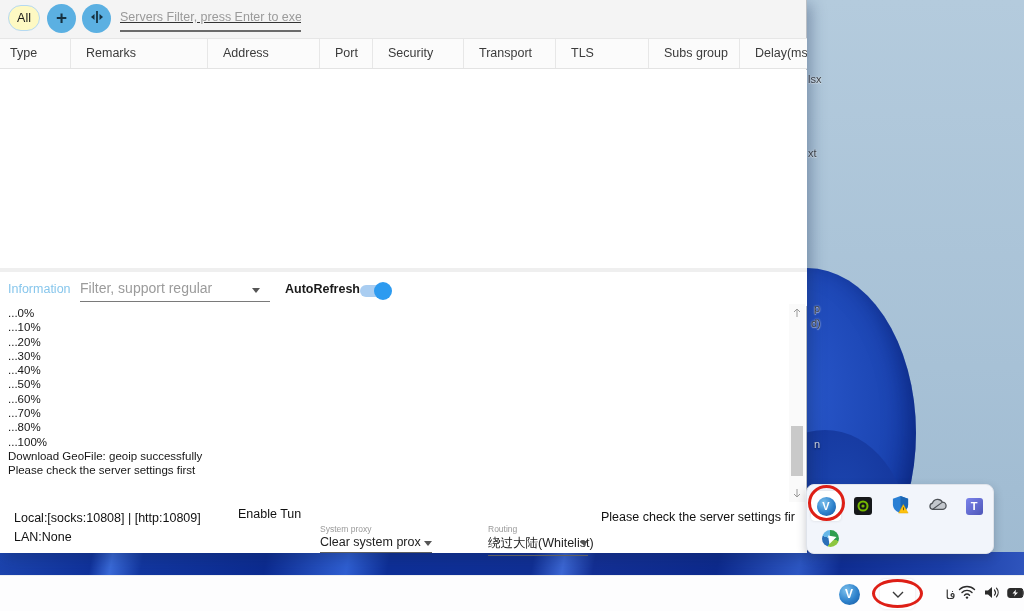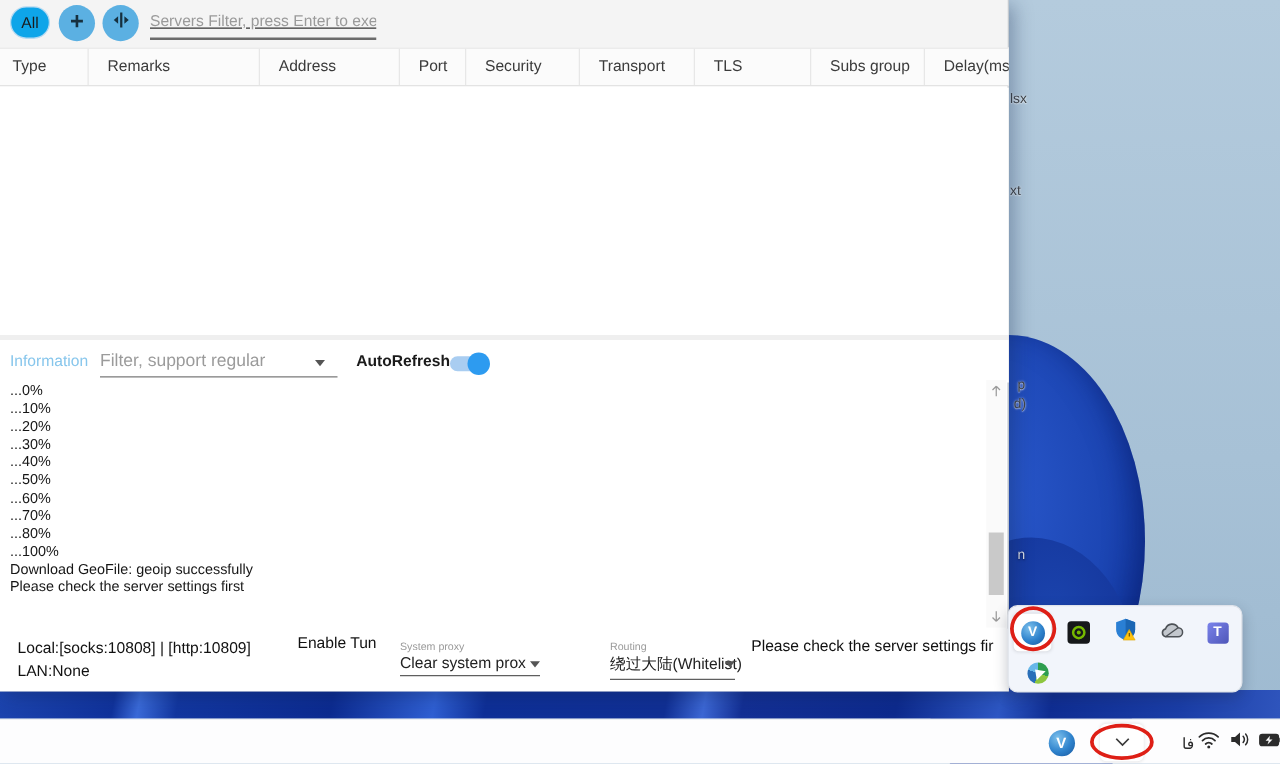--- a/index.html
+++ b/index.html
@@ -16,21 +16,21 @@
             background:linear-gradient(100deg,#1c44ae 0%,#10329b 9%,#3a6ad8 11%,#12369f 14%,#0c2b90 26%,#2f5fd2 34%,#0e2f97 38%,#102f94 52%,#3c67d4 55%,#132f94 58%,#0d2a8d 70%,#2d57c4 78%,#0f2d92 82%,#1a3da6 92%,#2f55bd 100%); }
 
   
   .frag { position:absolute; font-size:11px; color:#3f4347; text-shadow:0 0 2px rgba(255,255,255,.85), 0 1px 1px rgba(255,255,255,.6); }
 
   
   .appwin { position:absolute; left:0; top:0; width:807px; height:553px; background:#ffffff;
             border-right:1px solid #b9bec4; border-bottom:1px solid #b9bec4; box-shadow:4px 4px 14px rgba(20,40,80,.35); }
   .toolbar { position:absolute; left:0; top:0; width:100%; height:38px; background:#f4f4f4; }
   .pill-all { position:absolute; left:8px; top:5px; width:32px; height:26px; border-radius:13px;
-              background:#0ea5e9; border:1px solid #b5d9f1; color:#1a1a1a; font-size:12.5px;
+              background:#fef9c3; border:1px solid #b5d9f1; color:#1a1a1a; font-size:12.5px;
               display:flex; align-items:center; justify-content:center; cursor:default; }
   .round-btn { position:absolute; top:4px; width:29px; height:29px; border-radius:50%; background:#5bb0e2;
                display:flex; align-items:center; justify-content:center; color:#16303f; }
   .round-btn.add { left:47px; font-size:19px; font-weight:bold; padding-bottom:2px; }
   .round-btn.tune { left:82px; }
   .filter-wrap { position:absolute; left:120px; top:6px; width:181px; }
   .filter-wrap input { width:100%; border:none; outline:none; background:transparent; font-size:12.5px;
                font-family:"Liberation Sans",sans-serif; color:#333; padding:4px 0 6px 0; border-bottom:2px solid #6b6b6b;text-decoration:underline; }
   .filter-wrap input::placeholder { color:#9a9a9a; }
 
@@ -61,21 +61,21 @@
   .log { position:absolute; left:8px; top:306px; width:770px; font-size:11.5px; color:#161616; line-height:14.3px; }
   .scrollbar { position:absolute; left:789px; top:304px; width:16px; height:198px; background:#fafafa; }
   .sb-arrow { position:absolute; left:1px; width:14px; height:14px; color:#9a9a9a; }
   .sb-arrow svg { display:block; margin:2px auto; }
   .sb-thumb { position:absolute; left:2px; top:122px; width:12px; height:50px; background:#c9c9c9; }
 
   
   .statusbar { position:absolute; left:0; top:503px; width:807px; height:50px; background:#fff; }
   .local { position:absolute; left:14px; top:6px; font-size:12.5px; color:#111; line-height:19px; }
   .lbl-tun { position:absolute; left:238px; top:4px; font-size:12.5px; color:#111; }
-  .field { position:absolute; }
+  .field { position:absolute;margin-top:12px; }
   .field .flabel { font-size:8.5px; color:#9a9a9a; }
   .field .fvalue { font-size:12.5px; color:#222; padding:1px 14px 3px 0; border-bottom:1px solid #5f5f5f; white-space:nowrap; position:relative; }
   .field .fvalue .caret { position:absolute; right:0; top:7px; }
   .f-sysproxy { left:320px; top:9px; width:112px; }
   .f-routing { left:488px; top:9px; width:100px; }
   .status-msg { position:absolute; left:601px; top:7px; font-size:12.5px; color:#111; width:200px; white-space:nowrap; overflow:hidden; }
 
   
   .flyout { position:absolute; left:806px; top:484px; width:188px; height:70px; background:#f2f5fb;
             border:1px solid #dfe3ea; border-radius:8px; box-shadow:0 4px 10px rgba(30,40,60,.25); }

